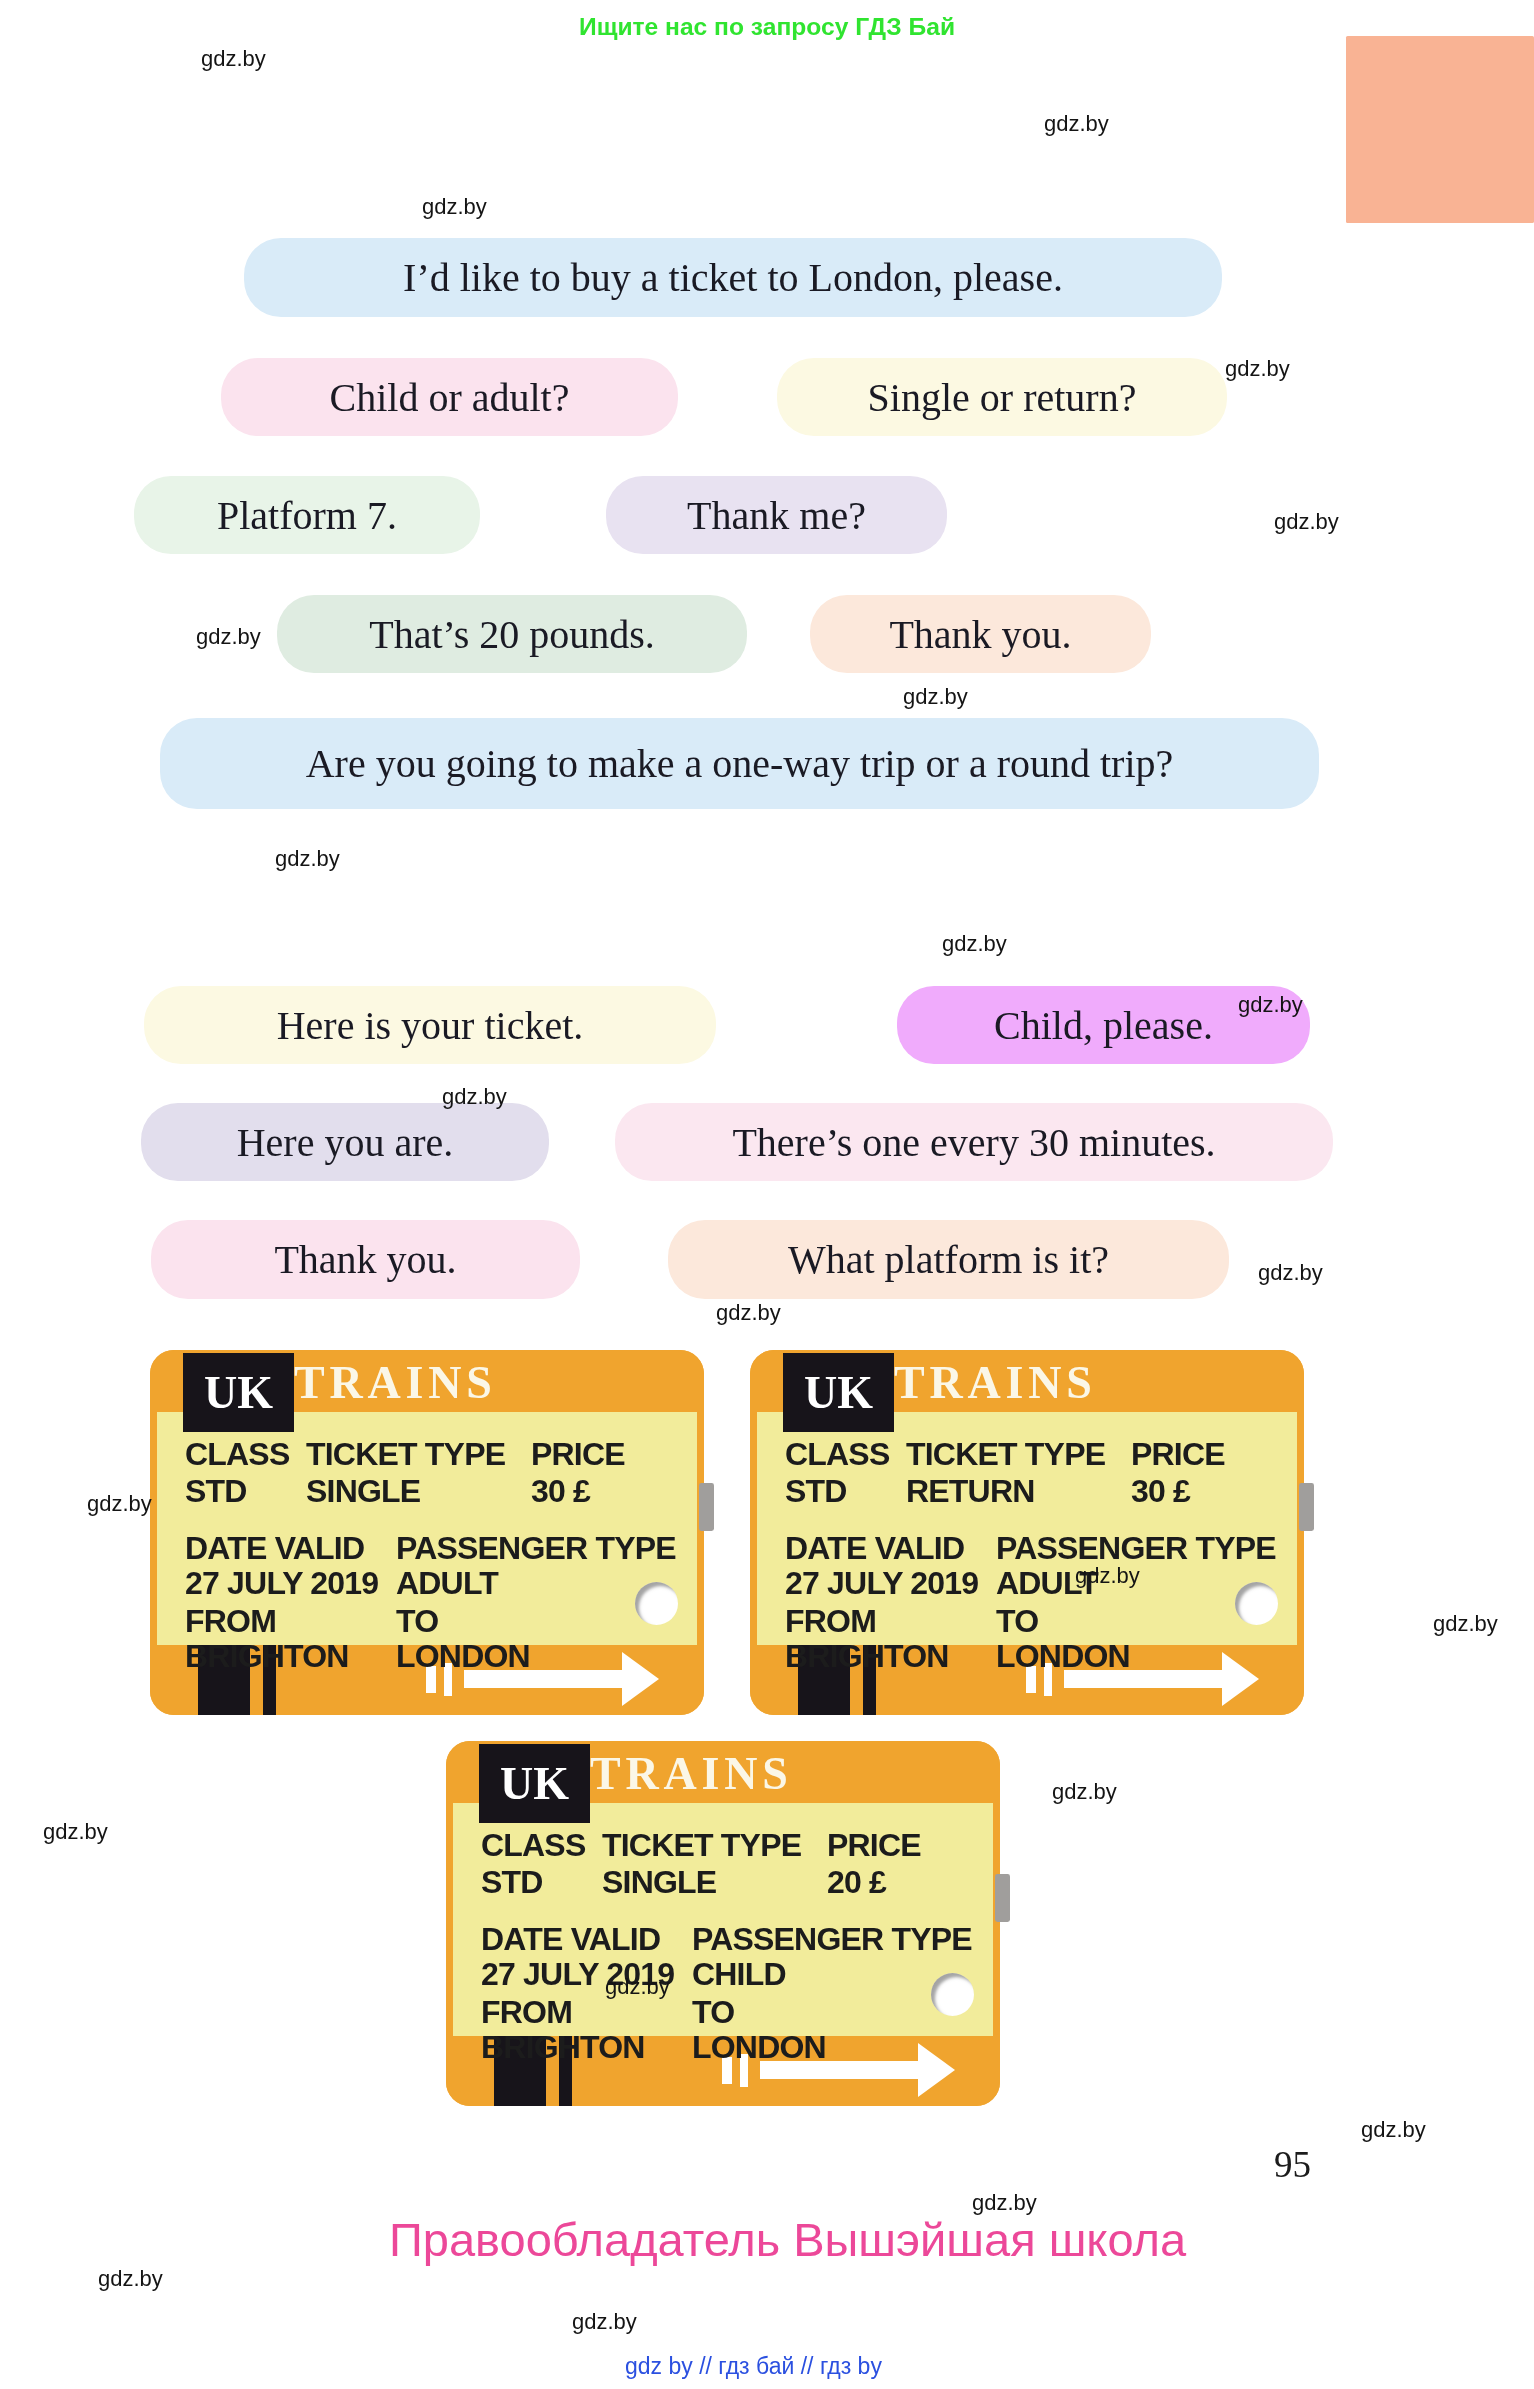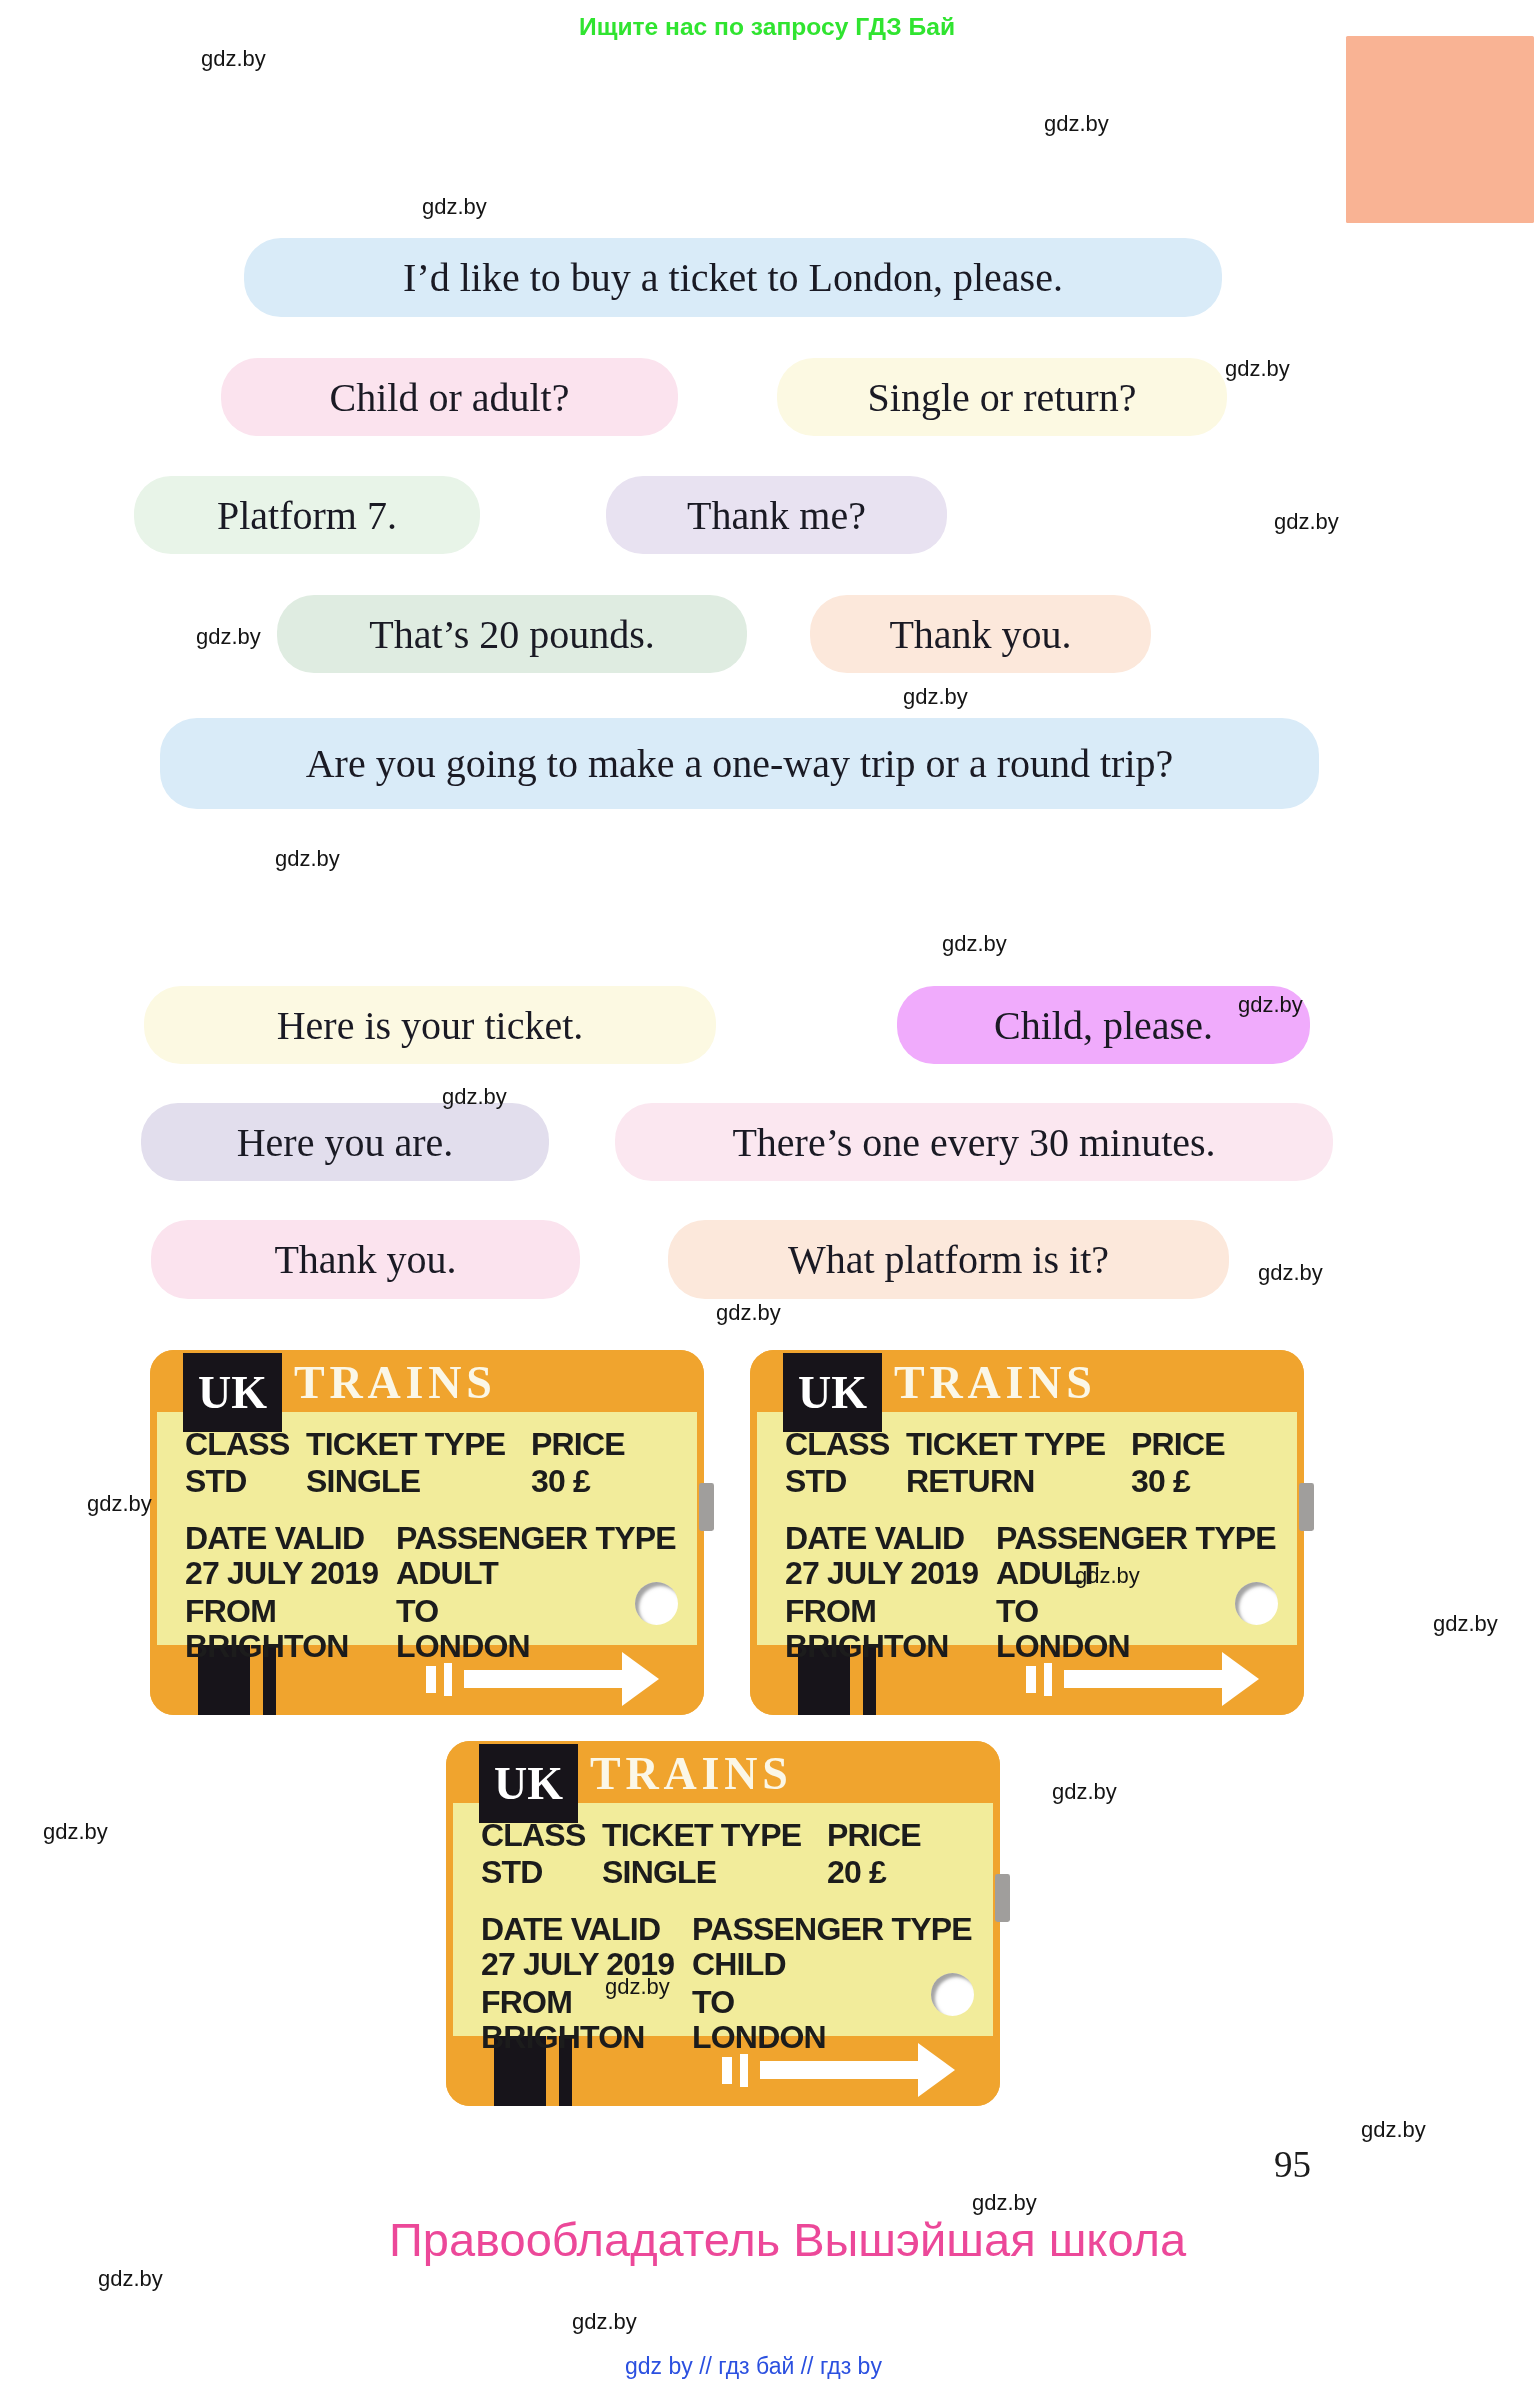--- a/index.html
+++ b/index.html
@@ -11,27 +11,27 @@
   .wm{position:absolute;font-size:22px;color:#141414;z-index:9;white-space:nowrap;
       font-family:"Liberation Sans",sans-serif;}
   .bubble{position:absolute;display:flex;align-items:center;justify-content:center;
           border-radius:37px;font-family:"Liberation Serif",serif;
           color:#1a1a24;font-size:40px;white-space:nowrap;z-index:2;}
   .ticket{position:absolute;width:554px;height:365px;border-radius:24px;z-index:1;}
   .t-body{position:absolute;left:7.1px;right:7.1px;top:62px;height:233px;}
   .t-footer{position:absolute;left:0;right:0;bottom:0;height:70px;
             border-radius:0 0 24px 24px;overflow:hidden;}
   .t-header{position:absolute;left:0;right:0;top:0;height:62px;border-radius:24px 24px 0 0;}
-  .t-logo{position:absolute;left:33px;top:3.2px;width:99px;height:79px;background:#17141a;
+  .t-logo{position:absolute;left:33px;top:3.2px;width:111px;height:79px;background:#17141a;
           display:flex;align-items:center;justify-content:center;z-index:3;
           font-family:"Liberation Serif",serif;font-weight:bold;font-size:46px;color:#ffffff;}
   .t-brand{position:absolute;left:144px;top:6.4px;z-index:3;font-family:"Liberation Serif",serif;
            font-weight:bold;font-size:46px;color:#FBF7E7;letter-spacing:4.8px;}
   .t-txt{position:absolute;font-weight:bold;font-size:32px;color:#1c1c1c;
-         letter-spacing:-0.8px;white-space:nowrap;z-index:3;}
+         letter-spacing:-0.8px;white-space:nowrap;z-index:3;margin-top:10px;}
   .t-hole{position:absolute;left:485px;top:232px;width:43px;height:43px;border-radius:50%;
           background:#ffffff;box-shadow:inset 4px 4px 3.2px rgba(90,90,90,0.55);z-index:4;}
   .t-notch{position:absolute;right:-9.5px;top:133px;width:14.3px;height:48px;background:#a09e9c;
            border-radius:2.4px;z-index:0;}
   .bar{position:absolute;top:0;bottom:0;background:#17141a;}
   .tick{position:absolute;background:#ffffff;}
   .shaft{position:absolute;background:#ffffff;}
   .head{position:absolute;width:0;height:0;border-top:27px solid transparent;
         border-bottom:27px solid transparent;border-left:37px solid #ffffff;}
   .pagenum{position:absolute;font-family:"Liberation Serif",serif;font-size:37px;color:#1c1c1c;}

